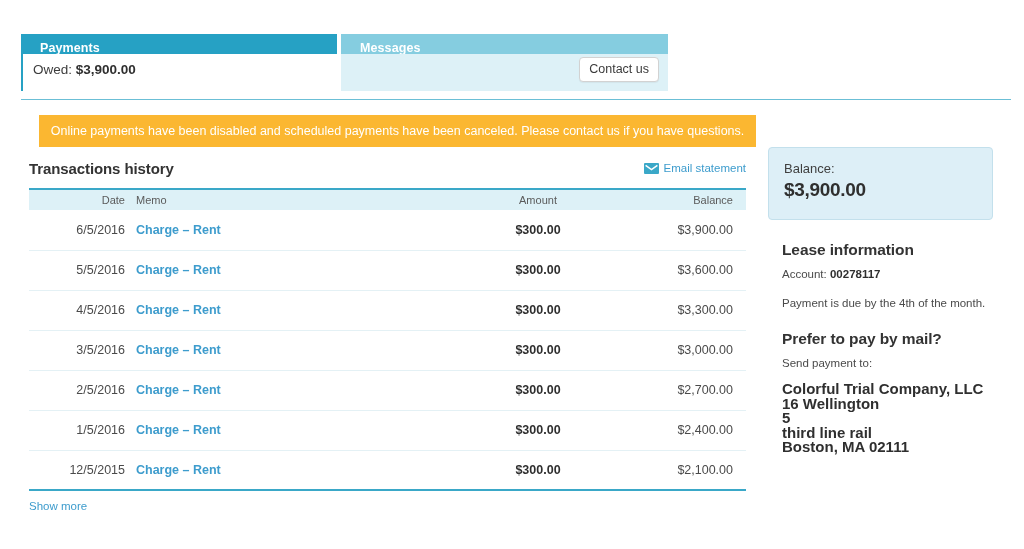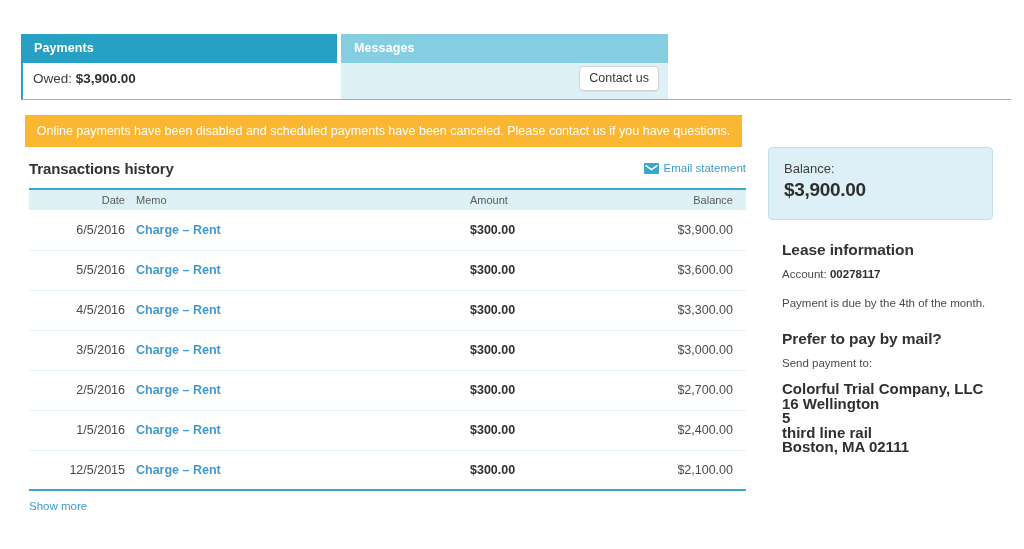--- a/index.html
+++ b/index.html
@@ -24,23 +24,23 @@
     left: 0;
     top: 34px;
     width: 1024px;
     height: 66px;
   }
   .tab {
     position: absolute;
     top: 0;
   }
   .tab-head {
-    height: 29px;
+    height: 20px;
     line-height: 29px;
-    padding: 0 0 0 13px;
+    padding: 0 0 0 19px;
     color: #ffffff;
     font-size: 12.5px;
     font-weight: bold;
     letter-spacing: 0.1px;
   }
   .tab-body {
     height: 37px;
     position: relative;
   }
 
@@ -87,21 +87,21 @@
     left: 21px;
     top: 99px;
     width: 990px;
     height: 1px;
     background: #6bbfd6;
   }
 
   
   #alert-banner {
     position: absolute;
-    left: 25px;
+    left: 39px;
     top: 115px;
     width: 717px;
     height: 32px;
     background: #fbb731;
     color: #ffffff;
     font-size: 12.5px;
     text-align: center;
     line-height: 32px;
     white-space: nowrap;
     overflow: hidden;
@@ -165,21 +165,21 @@
     font-size: 12.5px;
     border-bottom: 1px solid #e4f1f5;
     vertical-align: middle;
     padding: 0;
   }
   #tx-table tbody tr:last-child td {
     border-bottom: 2px solid #3aa8c8;
   }
   .col-date   { width: 96px;  text-align: right;  padding-left: 11px !important; }
   .col-memo   { width: 345px; text-align: left;  padding-left: 11px !important; }
-  .col-amount { width: 144px; text-align: left; padding-right: 8px !important; margin-top: 47px; }
+  .col-amount { width: 144px; text-align: center; padding-right: 8px !important; margin-top: 47px; }
   .col-balance{ width: 132px; text-align: right; padding-right: 13px !important; }
 
   td.col-date    { color: #4a4a4a; }
   td.col-memo a  { color: #3d9ccd; font-weight: bold; text-decoration: none; cursor: pointer; }
   td.col-amount  { color: #2f2f2f; font-weight: bold; }
   td.col-balance { color: #4a4a4a; }
 
   #show-more {
     display: inline-block;
     margin-top: 9px;

